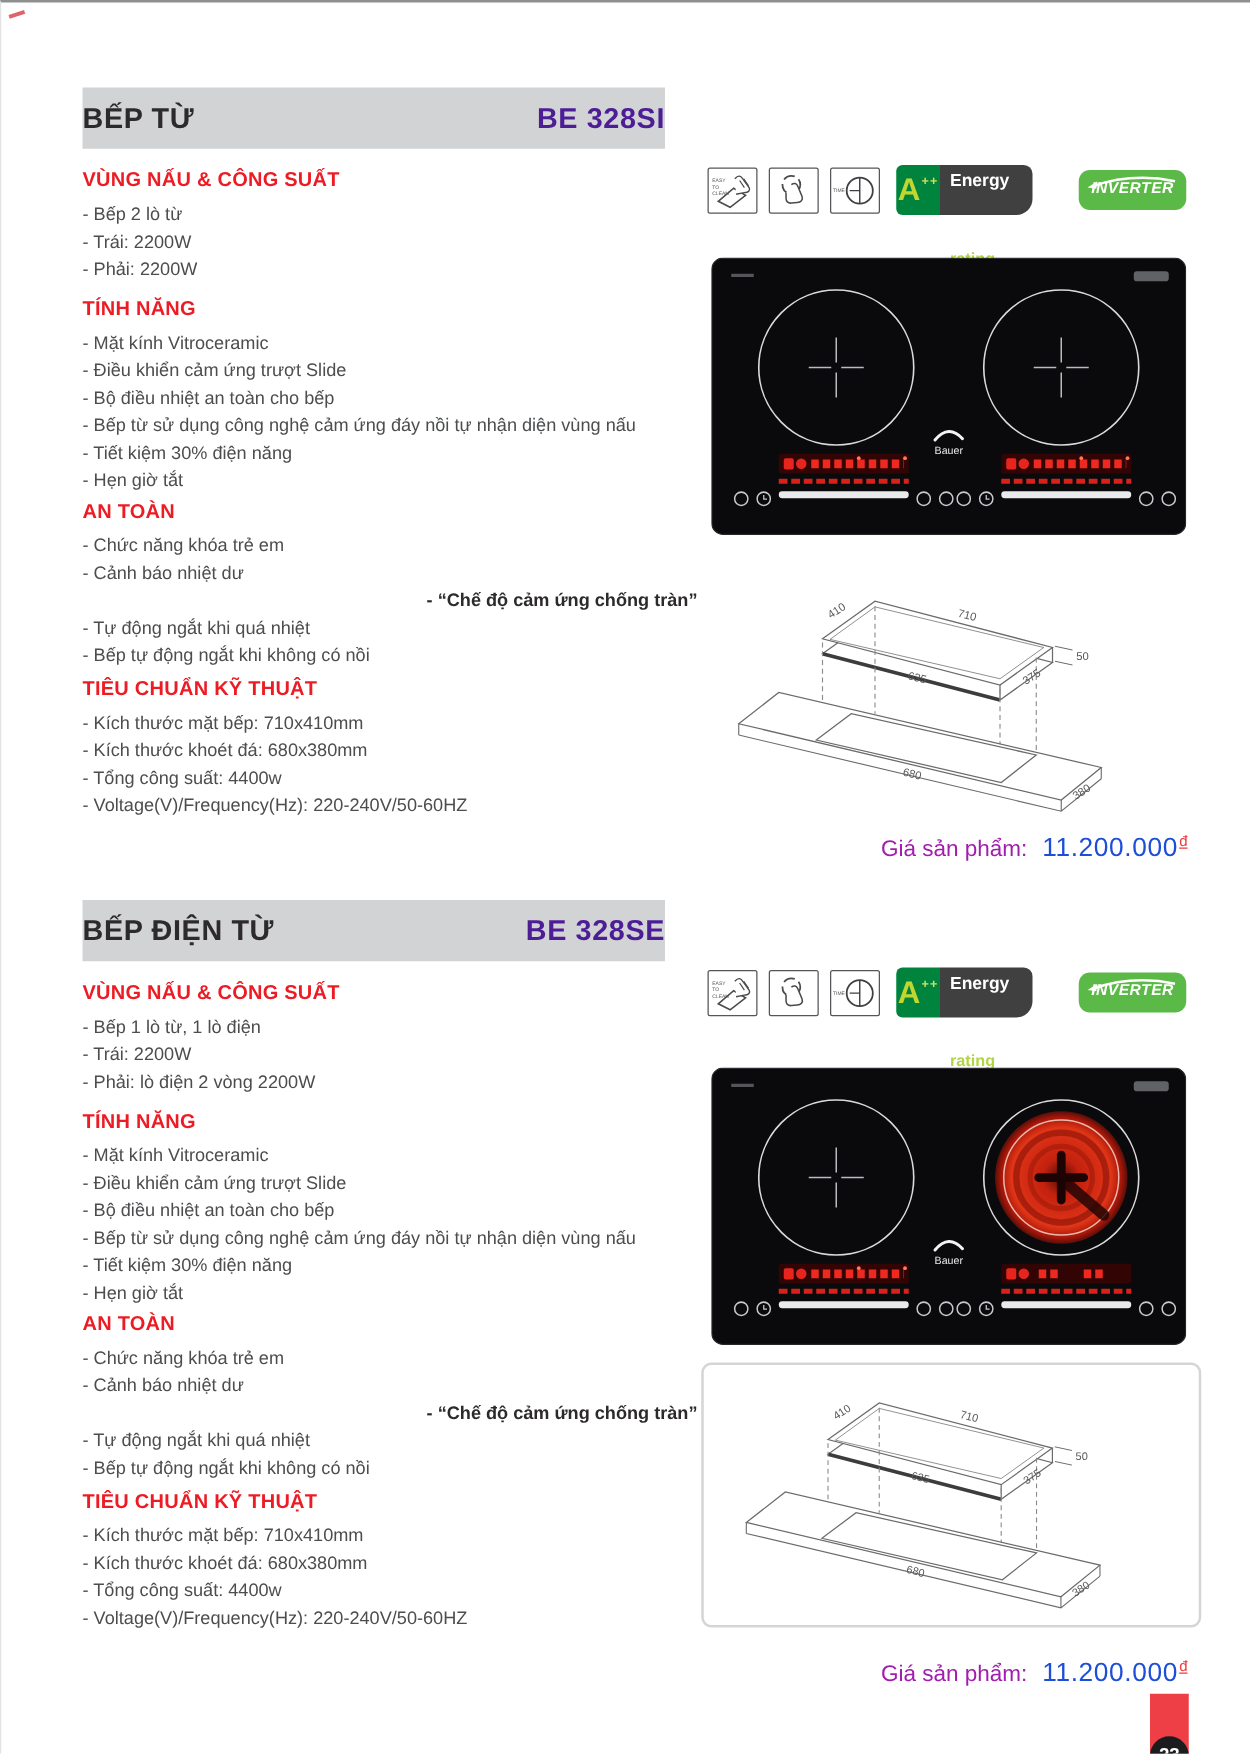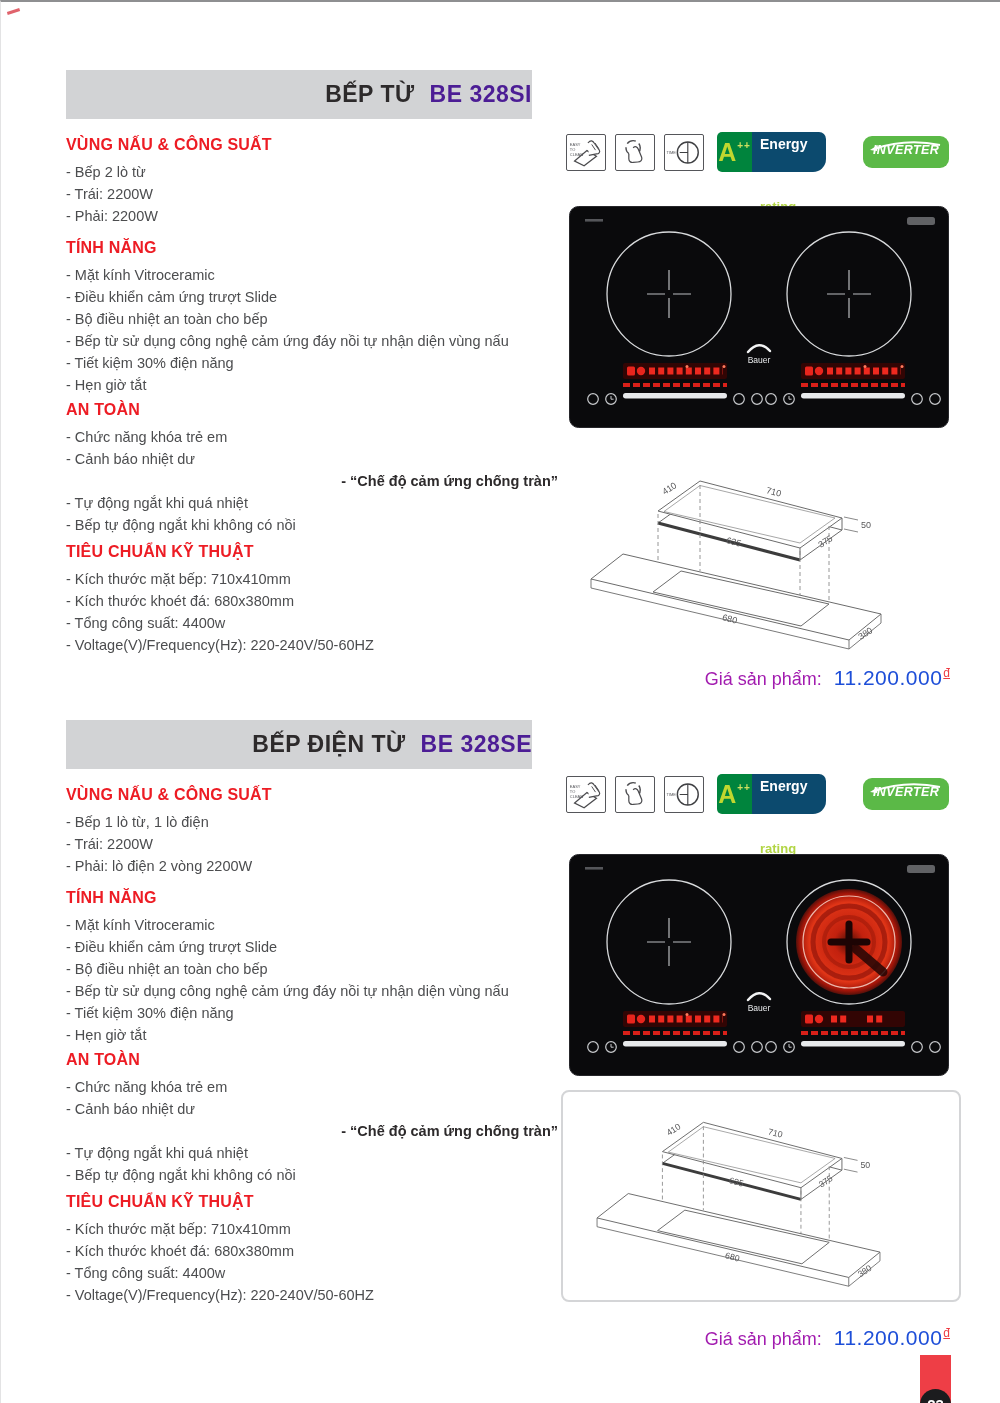--- a/index.html
+++ b/index.html
@@ -3,42 +3,42 @@
 <meta charset="utf-8">
 <style>
   html,body{margin:0;padding:0;background:#ffffff;}
   .page{position:relative;width:1000px;height:1403px;background:#fff;overflow:hidden;
         font-family:"Liberation Sans",sans-serif;box-sizing:border-box;
         border-top:2px solid #8e8f91;border-left:1px solid #e3e3e4;}
   .corner-mark{position:absolute;left:6px;top:8px;width:13px;height:3px;background:#e0636c;transform:rotate(-18deg);}
 
   
   .header-bar{position:absolute;left:65px;width:466px;height:49px;background:#d2d3d5;
-              display:flex;align-items:center;justify-content:flex-end;gap:15px;
+              display:flex;align-items:center;justify-content:space-between;gap:15px;
               font-weight:bold;font-size:23px;letter-spacing:.5px;}
   .header-type{color:#2d2a2b;}
   .header-model{color:#4c1d95;}
 
   
   .spec{position:absolute;left:65px;width:492px;}
   .spec h3{margin:0 0 7px 0;font-size:16px;color:#ed1c24;letter-spacing:.2px;}
   .spec-item{font-size:14.5px;line-height:22px;color:#4c4d4f;}
   .spec-item.bold{font-weight:bold;color:#2d2a2b;text-align:right;}
 
   
   .badges{position:absolute;left:565px;width:388px;height:44px;display:flex;align-items:center;}
   .icon-box{width:40px;height:37px;border:1.7px solid #55565a;border-radius:2px;background:#fff;
             margin-right:9px;box-sizing:border-box;flex:none;}
   .icon-box svg{width:100%;height:100%;display:block;}
   .energy{display:flex;margin-left:4px;flex:none;}
   .energy-a{width:35px;height:40px;background:#00843d;border-radius:5px 0 0 5px;
             display:flex;justify-content:center;align-items:center;}
   .energy-a .a{color:#c1d72f;font-weight:bold;font-size:25px;line-height:25px;}
   .energy-a .pp{color:#cfe060;font-weight:bold;font-size:10px;margin:-14px 0 0 1px;letter-spacing:1px;}
-  .energy-r{width:74px;height:40px;background:#0c4a6e;border-radius:0 7px 13px 0;
+  .energy-r{width:74px;height:40px;background:#404040;border-radius:0 7px 13px 0;
             box-sizing:border-box;padding:4px 0 0 8px;}
   .energy-r .l1{font-size:14px;font-weight:bold;color:#fff;line-height:16px;}
   .energy-r .l2{font-size:13px;font-weight:bold;color:#b2d544;line-height:13px;margin-top:48px;}
   .inverter{margin-left:37px;width:86px;height:32px;background:#5bb947;border-radius:9px;
             position:relative;display:flex;align-items:flex-start;justify-content:center;flex:none;}
   .inverter .swoosh{position:absolute;top:2px;left:5px;}
   .inverter span{color:#fff;font-style:italic;font-weight:bold;font-size:12.5px;
                  letter-spacing:.4px;margin-top:7px;}
 
   

